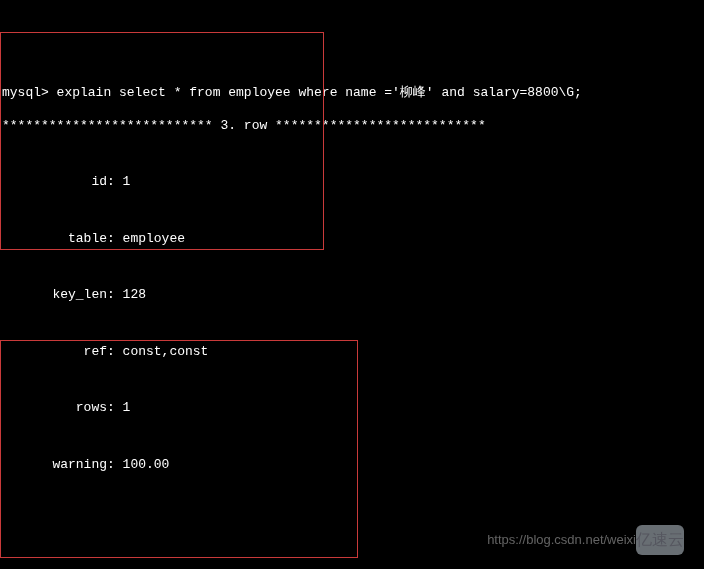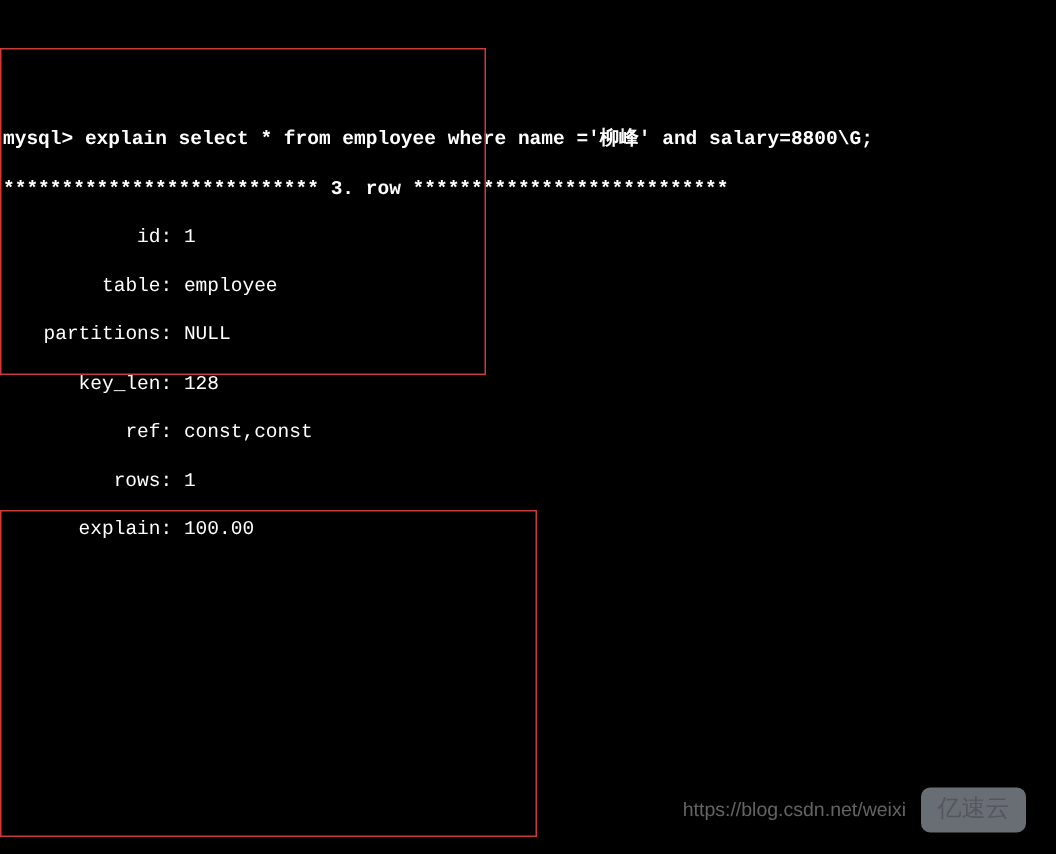--- a/index.html
+++ b/index.html
@@ -9,21 +9,21 @@
       font-family: 'Courier New', monospace;
       font-size: 13px;
       line-height: 1.25;
       width: 704px;
       height: 569px;
       overflow: hidden;
       position: relative;
       padding: 4px 0 0 2px;
       white-space: pre;
     }
-    .line { display: block; font-weight: bold; }
+    .line { display: block; }
     .box1 {
       position: absolute;
       border: 1px solid #c93a3a;
       left: 0px;
       top: 32px;
       width: 324px;
       height: 218px;
       pointer-events: none;
     }
     .box2 {
@@ -37,54 +37,52 @@
     }
     .watermark {
       position: absolute;
       bottom: 14px;
       right: 20px;
       color: rgba(200,200,200,0.4);
       font-family: Arial, sans-serif;
       font-size: 13px;
       display: flex;
       align-items: center;
-      gap: 10px;
     }
     .watermark-logo {
-      width: 70px;
+      width: 48px;
       height: 30px;
       border-radius: 6px;
       background: rgba(190,200,210,0.55);
       display: flex;
       align-items: center;
       justify-content: center;
       color: rgba(80,80,90,0.8);
       font-size: 16px;
     }
     .watermark-text { color: rgba(180,180,180,0.55); }
-    .kv { display: block; }
+    .kv { display: block; margin-top: 24px; }
     .k { display: inline-block; width: 105px; text-align: right; }
     .v { display: inline; }
     .sep { letter-spacing: 0px; }
   </style>
 </head>
 <body>
 
 
 
 <div>
 <span class="line"><span>mysql&gt; </span><span>explain select * from employee where name ='柳峰' and salary=8800\G;</span></span>
 <span class="line sep">*************************** 3. row ***************************</span>
 <span class="kv"><span class="k">id</span>: <span class="v">1</span></span>
 <span class="kv"><span class="k">table</span>: <span class="v">employee</span></span>
-<span class="kv"><span class="k">partitions</span>: <span class="v">NULL</span></span>
 <span class="kv"><span class="k">key_len</span>: <span class="v">128</span></span>
 <span class="kv"><span class="k">ref</span>: <span class="v">const,const</span></span>
 <span class="kv"><span class="k">rows</span>: <span class="v">1</span></span>
-<span class="kv"><span class="k">explain</span>: <span class="v">100.00</span></span>
+<span class="kv"><span class="k">warning</span>: <span class="v">100.00</span></span>
 
 
 
 
 
 
 
 
 
 

